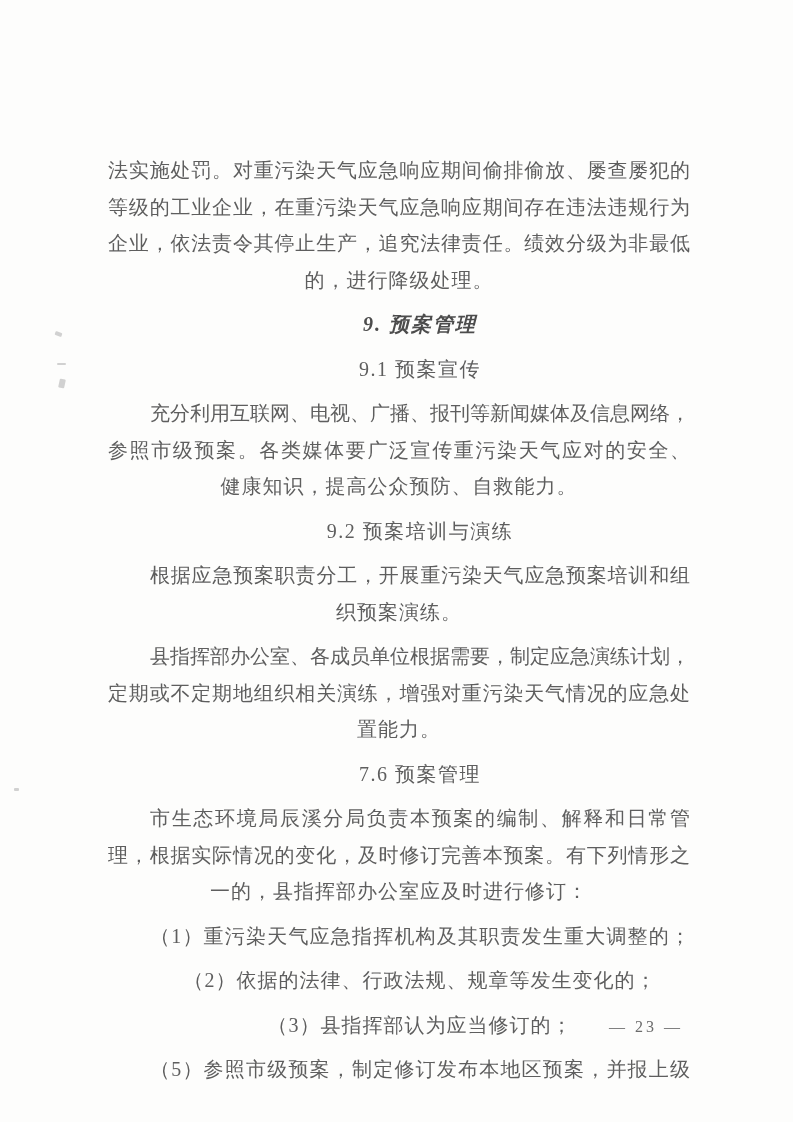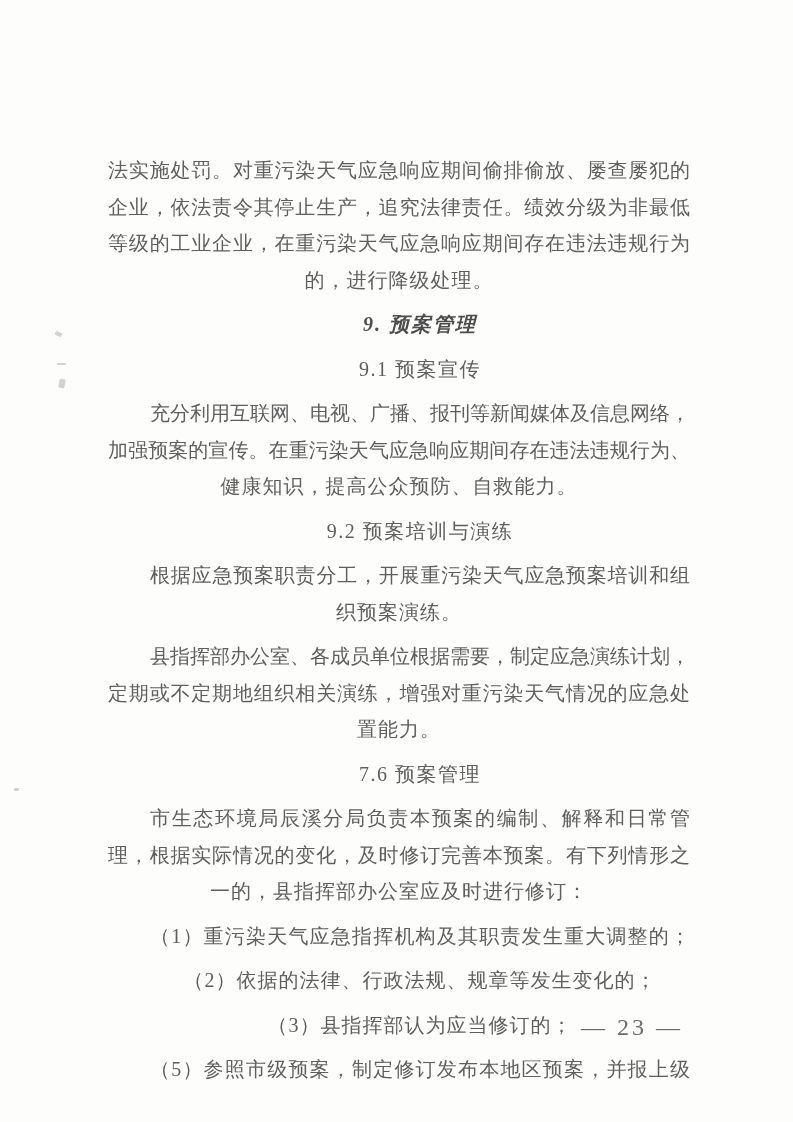--- a/index.html
+++ b/index.html
@@ -50,21 +50,21 @@
     letter-spacing: 2px;
     font-style: italic;
   }
   .block.subheading .line {
     letter-spacing: 1.5px;
   }
   .pagenum {
     position: absolute;
     top: 1014px;
     right: 110px;
-    font-size: 24px;
+    font-size: 16px;
     color: #6b6b6b;
     letter-spacing: 3px;
     line-height: 26px;
   }
   
   .artifact {
     position: absolute;
     background: rgba(110, 110, 110, 0.30);
     border-radius: 1px;
   }
@@ -75,36 +75,36 @@
 </style>
 </head>
 <body>
 
 <div class="page">
 
   <div class="content">
 
     <p class="block paragraph">
       <span class="line j">法实施处罚。对重污染天气应急响应期间偷排偷放、屡查屡犯的</span>
+      <span class="line j">等级的工业企业，在重污染天气应急响应期间存在违法违规行为</span>
       <span class="line j">企业，依法责令其停止生产，追究法律责任。绩效分级为非最低</span>
-      <span class="line j">等级的工业企业，在重污染天气应急响应期间存在违法违规行为</span>
       <span class="line">的，进行降级处理。</span>
     </p>
 
     <p class="block heading">
       <span class="line ind">9. 预案管理</span>
     </p>
 
     <p class="block subheading">
       <span class="line ind">9.1 预案宣传</span>
     </p>
 
     <p class="block paragraph">
       <span class="line j ind">充分利用互联网、电视、广播、报刊等新闻媒体及信息网络，</span>
-      <span class="line j">加强预案的宣传。在重污染天气应急响应期间存在违法违规行为、</span>
+      <span class="line j">参照市级预案。各类媒体要广泛宣传重污染天气应对的安全、</span>
       <span class="line">健康知识，提高公众预防、自救能力。</span>
     </p>
 
     <p class="block subheading">
       <span class="line ind">9.2 预案培训与演练</span>
     </p>
 
     <p class="block paragraph">
       <span class="line j ind">根据应急预案职责分工，开展重污染天气应急预案培训和组</span>
       <span class="line">织预案演练。</span>

